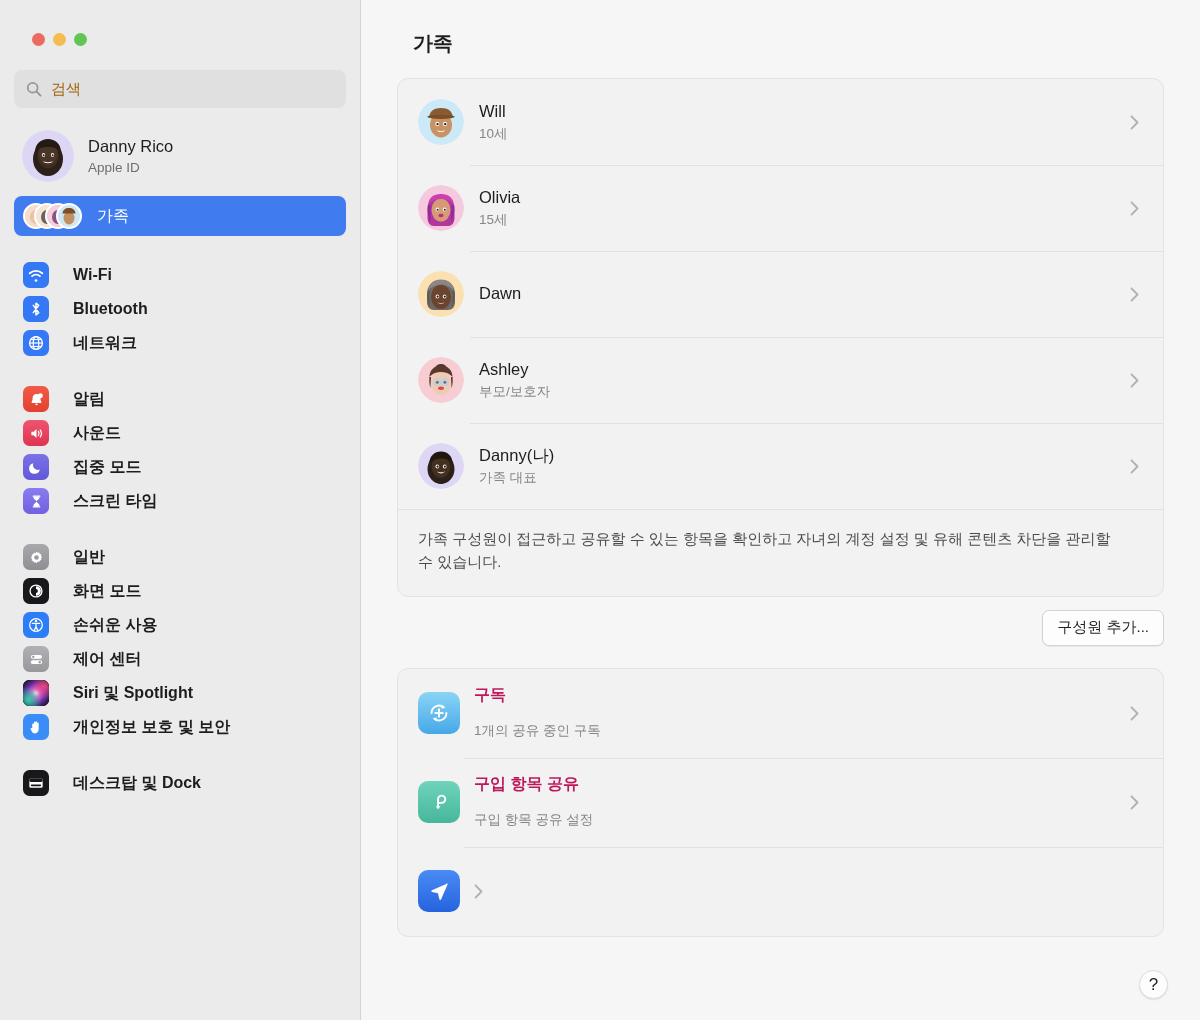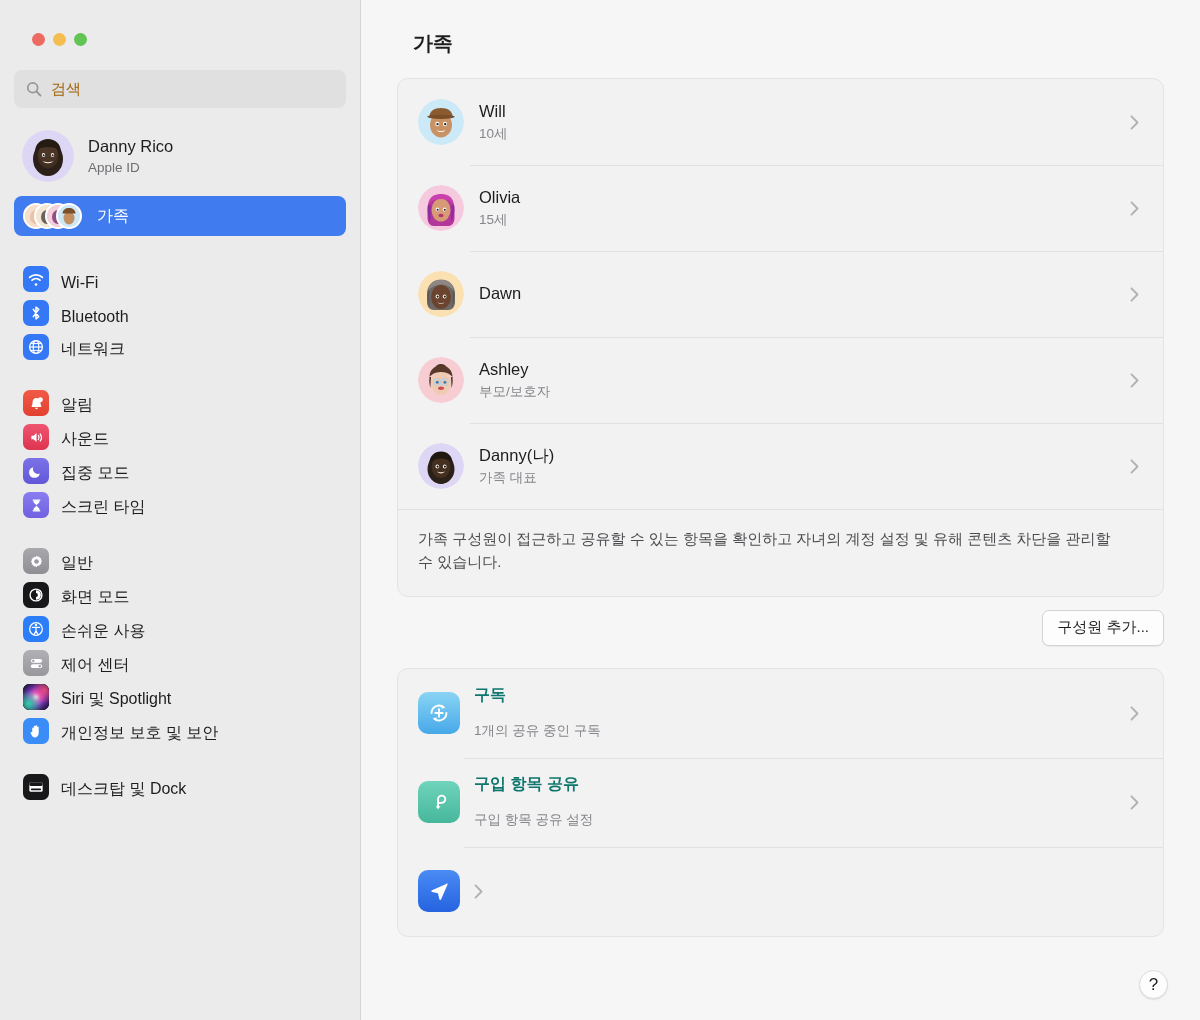--- a/index.html
+++ b/index.html
@@ -54,22 +54,22 @@
   }
   .family-stack { width: 62px; height: 26px; position: relative; flex: 0 0 62px; }
   .fs-av {
     position: absolute; top: 0; width: 26px; height: 26px; border-radius: 50%;
     border: 2px solid #ffffff; overflow: hidden;
   }
   .family-label { font-size: 16px; color: #fff; font-weight: 500; }
 
   .group { margin-top: 22px; }
   .nav-item {
-    display: flex; align-items: flex-end; gap: 12px;
-    height: 34px; margin: 0 14px; padding: 0 9px; border-radius: 7px;
+    display: flex; align-items: center; gap: 24px;
+    height: 34px; margin: 0 14px; padding: 0 9px; border-radius: 7px; font-weight: bold;
   }
   .nav-ic { width: 26px; height: 26px; border-radius: 6.5px; flex: 0 0 26px;
             display: flex; align-items: center; justify-content: center; }
   .nav-ic svg { display: block; }
   .nav-label { font-size: 16px; color: #1d1d1f; white-space: nowrap; }
 
   
   .main {
     flex: 1; height: 1020px; background: #f6f6f6;
     position: relative; overflow: hidden;
@@ -114,21 +114,21 @@
     box-shadow: 0 1px 1px rgba(0,0,0,.05);
     font-family: inherit;
   }
 
   .srow { display: flex; align-items: center; height: 89px; padding: 0 18px 0 20px; position: relative; }
   .srow + .srow::before {
     content: ""; position: absolute; left: 66px; right: 0; top: 0; height: 1px; background: #e1e1e1;
   }
   .s-ic { width: 42px; height: 42px; border-radius: 10px; flex: 0 0 42px; margin-right: 14px;
           display: flex; align-items: center; justify-content: center; }
-  .s-name { font-size: 16px; color: #0f766e; font-weight: 700; line-height: 1.3; }
+  .s-name { font-size: 16px; color: #be185d; font-weight: 700; line-height: 1.3; }
   .s-sub { font-size: 13.5px; color: #86868b; line-height: 1.35; margin-top: 16px; }
 
   .help {
     position: absolute; right: 32px; bottom: 21px;
     width: 29px; height: 29px; border-radius: 50%;
     background: #fdfdfd; border: 1px solid #dcdcdc;
     display: flex; align-items: center; justify-content: center;
     font-size: 17px; color: #1d1d1f; font-weight: 400;
     box-shadow: 0 1px 1.5px rgba(0,0,0,.09);
   }

